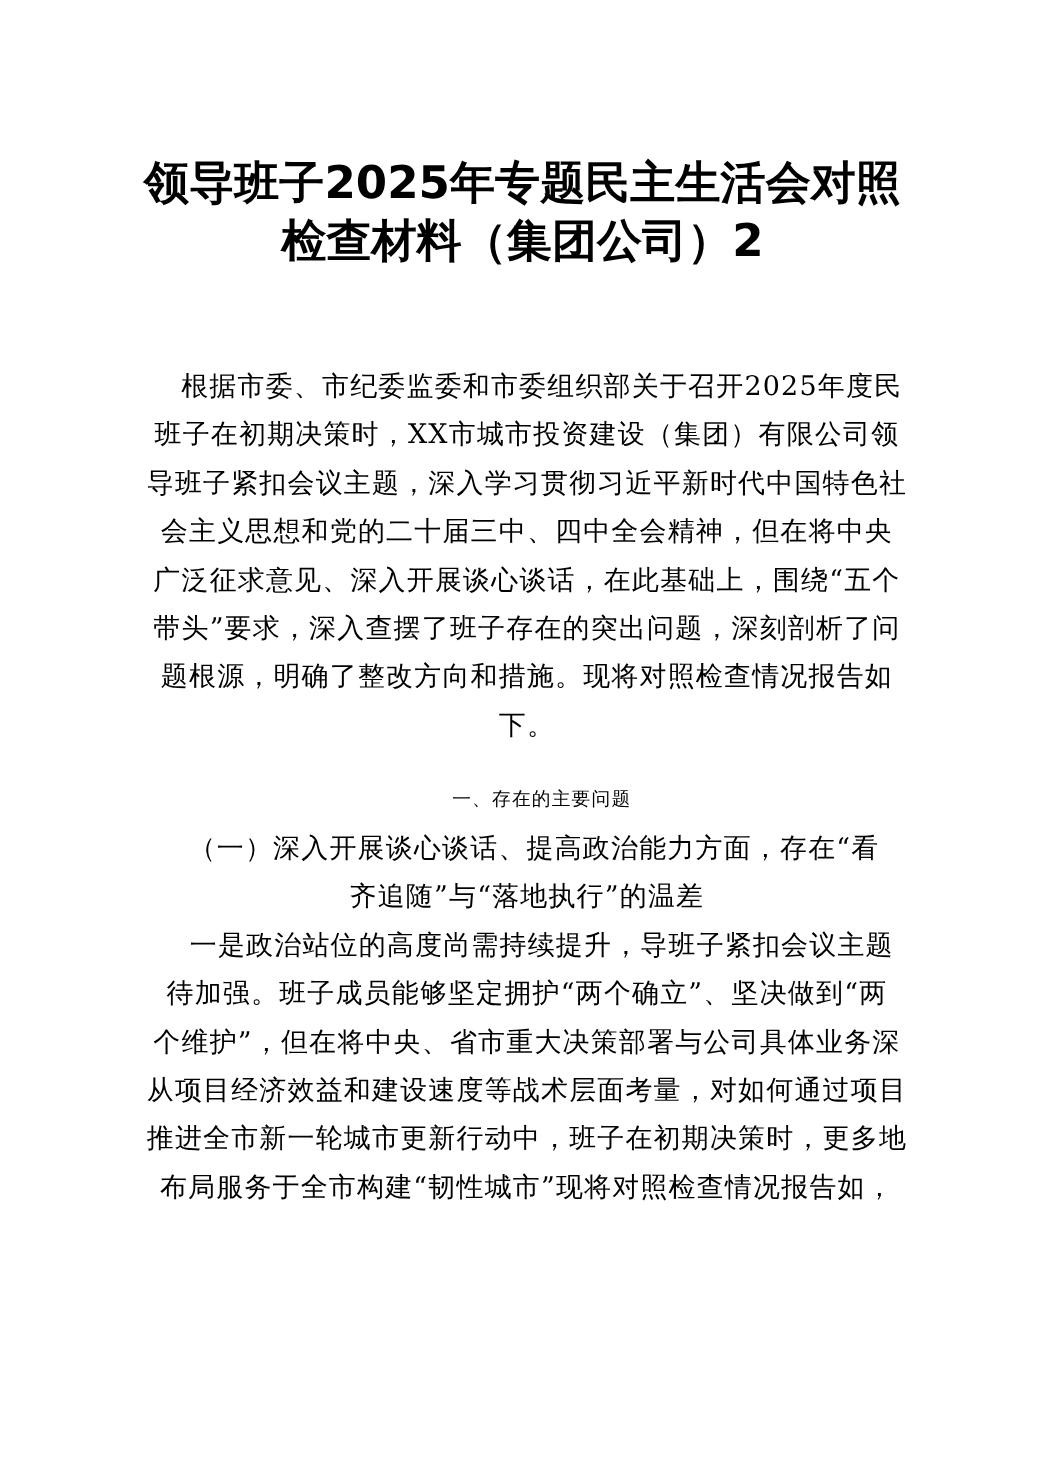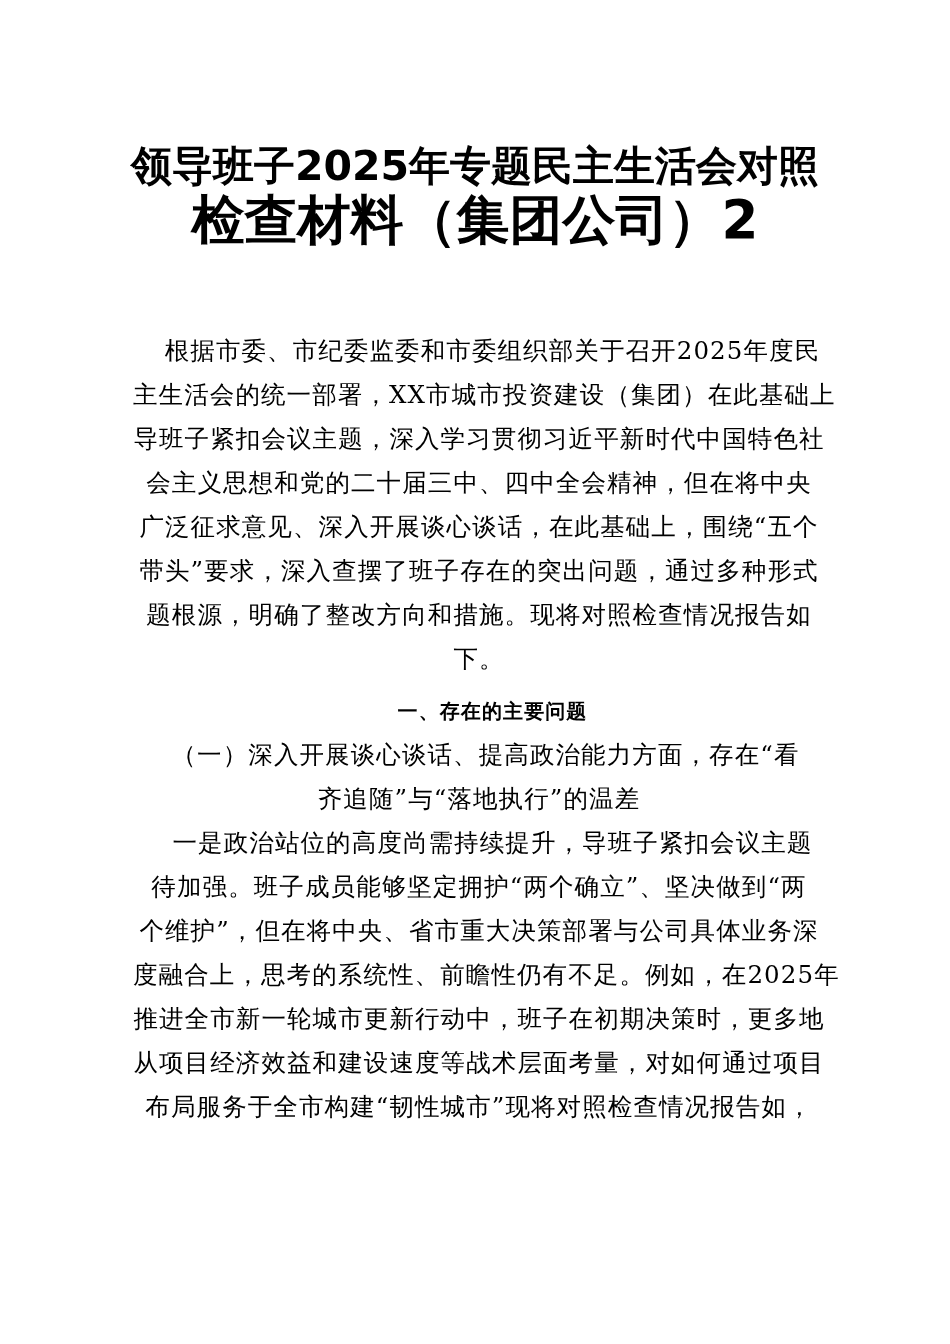--- a/index.html
+++ b/index.html
@@ -54,63 +54,63 @@
       white-space: nowrap;
       letter-spacing: 1.1px;
       font-family: "DejaVu Serif", "Liberation Serif", serif;
       text-align: center;
     }
     .indent {
       padding-left: 27px;
     }
     .heading {
       font-family: "DejaVu Sans", "Liberation Sans", sans-serif;
-      font-weight: bold;
-      font-size: 20px;
+      font-weight: normal;
+      font-size: 17px;
+      margin-top: 16px;
     }
     .spacer {
       height: 8px;
     }
   </style>
 </head>
 <body>
 
 <div class="page">
 
   <h1 class="title">
     <span class="line" style="font-size:41px;line-height:53px;height:53px;letter-spacing:0;font-family:'DejaVu Sans','Liberation Sans',sans-serif;">领导班子2025年专题民主生活会对照</span>
-    <span class="line" style="font-size:53px;line-height:53px;height:53px;letter-spacing:0;font-family:'DejaVu Sans','Liberation Sans',sans-serif;">检查材料（集团公司）2</span>
+    <span class="line" style="font-size:41px;line-height:53px;height:53px;letter-spacing:0;font-family:'DejaVu Sans','Liberation Sans',sans-serif;">检查材料（集团公司）2</span>
   </h1>
 
   <div class="body-text">
 
     <div>
       <span class="line indent">根据市委、市纪委监委和市委组织部关于召开2025年度民</span>
-      <span class="line">主生活会的统一部署，XX市城市投资建设（集团）在此基础上</span>
+      <span class="line">班子在初期决策时，XX市城市投资建设（集团）有限公司领</span>
       <span class="line">导班子紧扣会议主题，深入学习贯彻习近平新时代中国特色社</span>
       <span class="line">会主义思想和党的二十届三中、四中全会精神，但在将中央</span>
       <span class="line">广泛征求意见、深入开展谈心谈话，在此基础上，围绕“五个</span>
-      <span class="line">带头”要求，深入查摆了班子存在的突出问题，通过多种形式</span>
+      <span class="line">带头”要求，深入查摆了班子存在的突出问题，深刻剖析了问</span>
       <span class="line">题根源，明确了整改方向和措施。现将对照检查情况报告如</span>
       <span class="line">下。</span>
     </div>
 
     <div class="spacer"></div>
 
     <span class="line indent heading">一、存在的主要问题</span>
 
     <div>
       <span class="line indent" style="padding-left:13px;">（一）深入开展谈心谈话、提高政治能力方面，存在“看</span>
       <span class="line">齐追随”与“落地执行”的温差</span>
     </div>
 
     <div>
       <span class="line indent">一是政治站位的高度尚需持续提升，导班子紧扣会议主题</span>
       <span class="line">待加强。班子成员能够坚定拥护“两个确立”、坚决做到“两</span>
       <span class="line">个维护”，但在将中央、省市重大决策部署与公司具体业务深</span>
-      <span class="line">度融合上，思考的系统性、前瞻性仍有不足。例如，在2025年</span>
+      <span class="line">从项目经济效益和建设速度等战术层面考量，对如何通过项目</span>
       <span class="line">推进全市新一轮城市更新行动中，班子在初期决策时，更多地</span>
-      <span class="line">从项目经济效益和建设速度等战术层面考量，对如何通过项目</span>
       <span class="line">布局服务于全市构建“韧性城市”现将对照检查情况报告如，</span>
     </div>
 
   </div>
 </div>
 
 </body></html>

